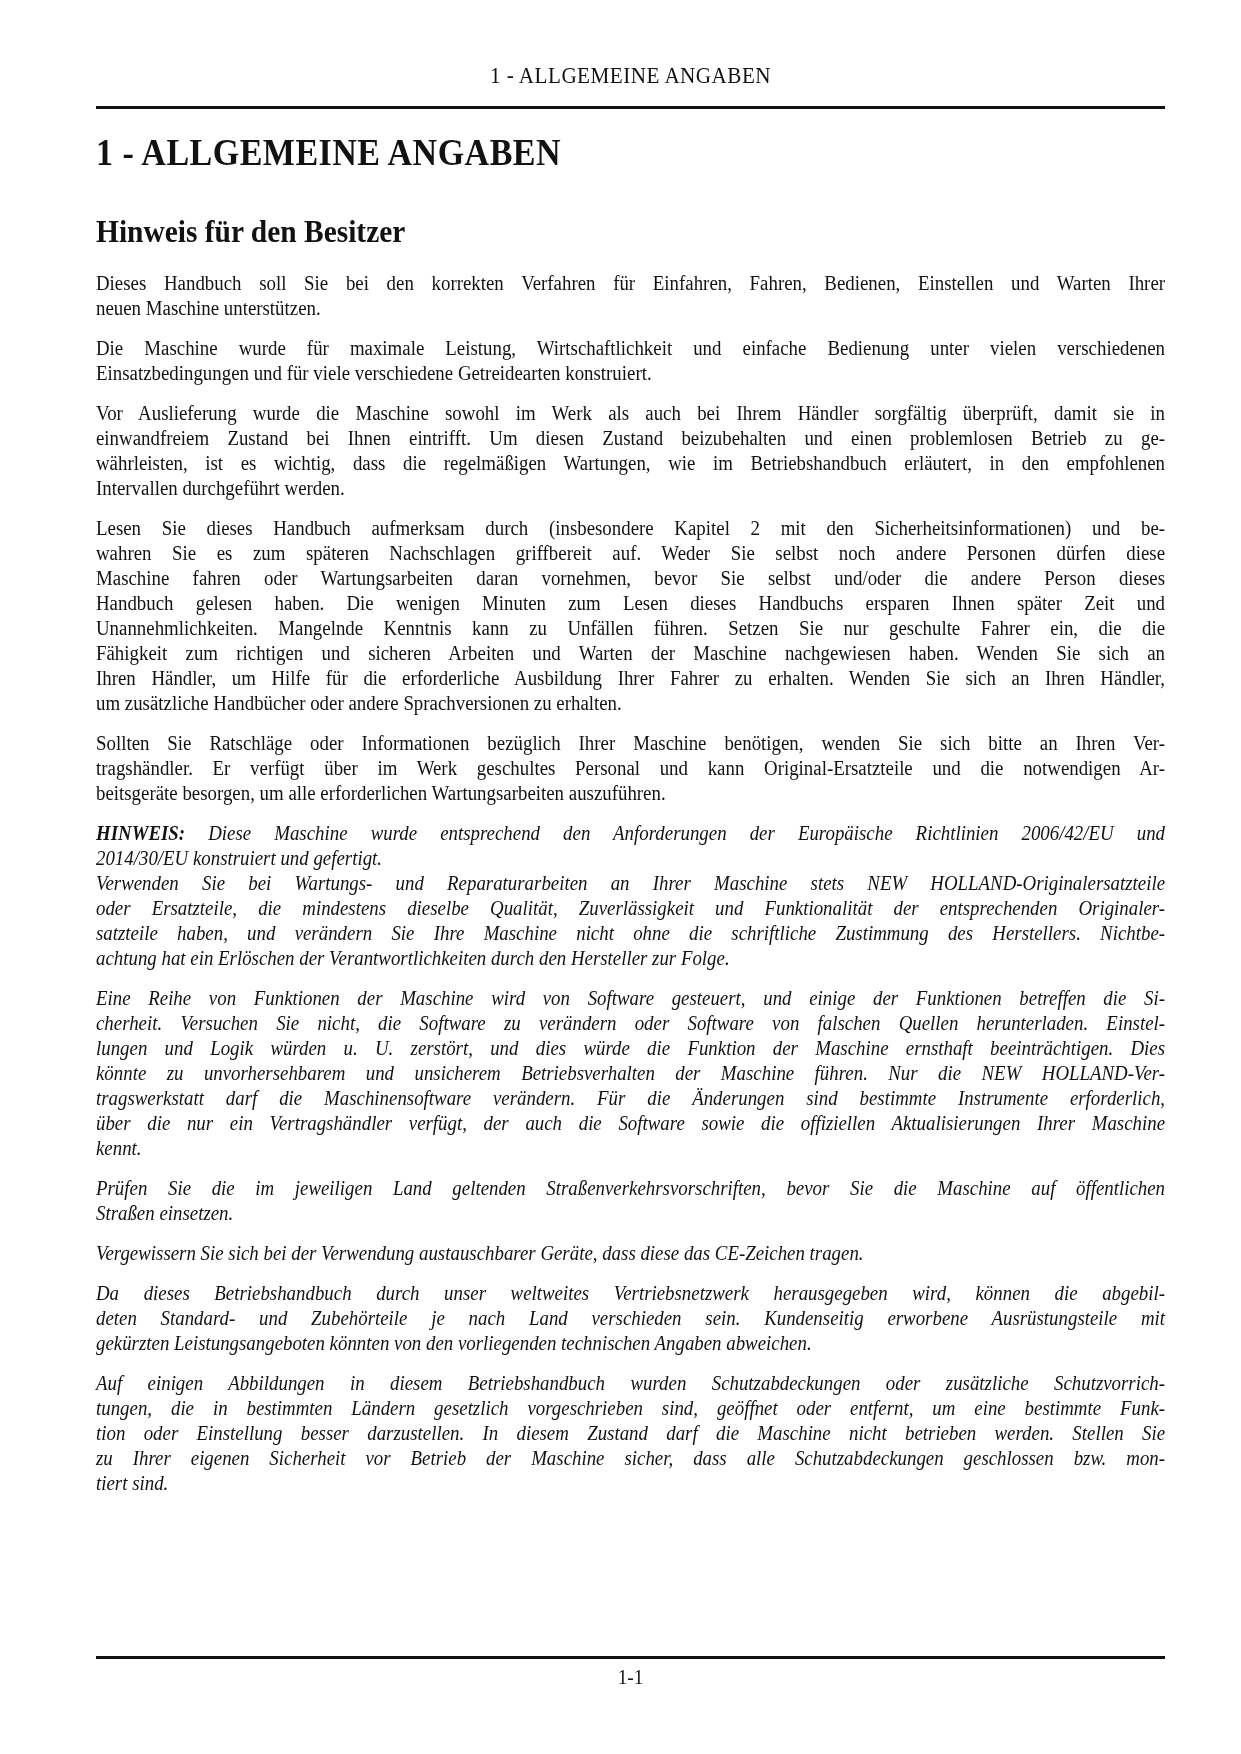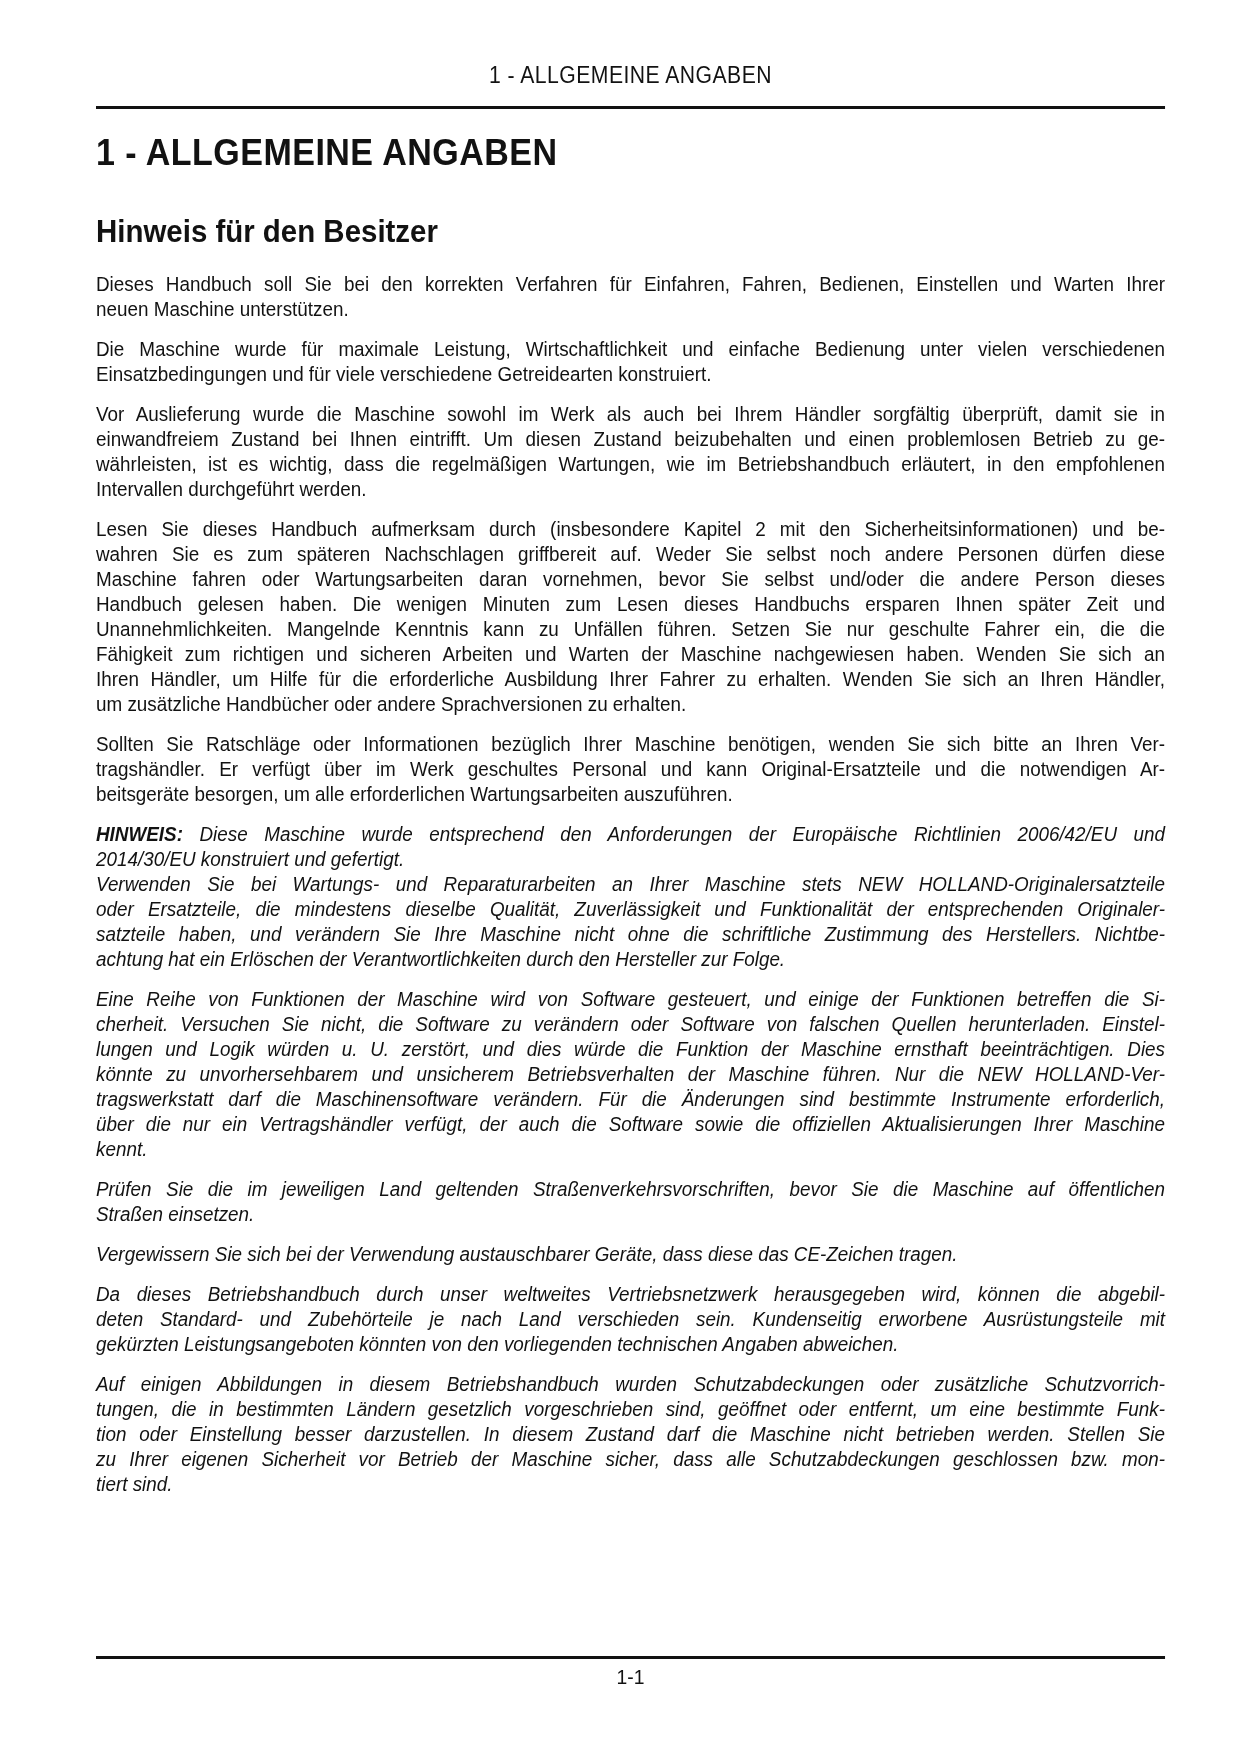--- a/index.html
+++ b/index.html
@@ -6,21 +6,21 @@
     margin: 0;
     padding: 0;
     background: #ffffff;
   }
   .sheet {
     position: relative;
     width: 1241px;
     height: 1754px;
     background: #ffffff;
     color: #121212;
-    font-family: Liberation Sans, sans-serif;
+    font-family: Liberation Serif, serif;
     overflow: hidden;
   }
   
   .frame {
     position: absolute;
     left: 96px;
     top: 0;
     width: 1162px;
     height: 1754px;
     transform: scaleX(0.92);

